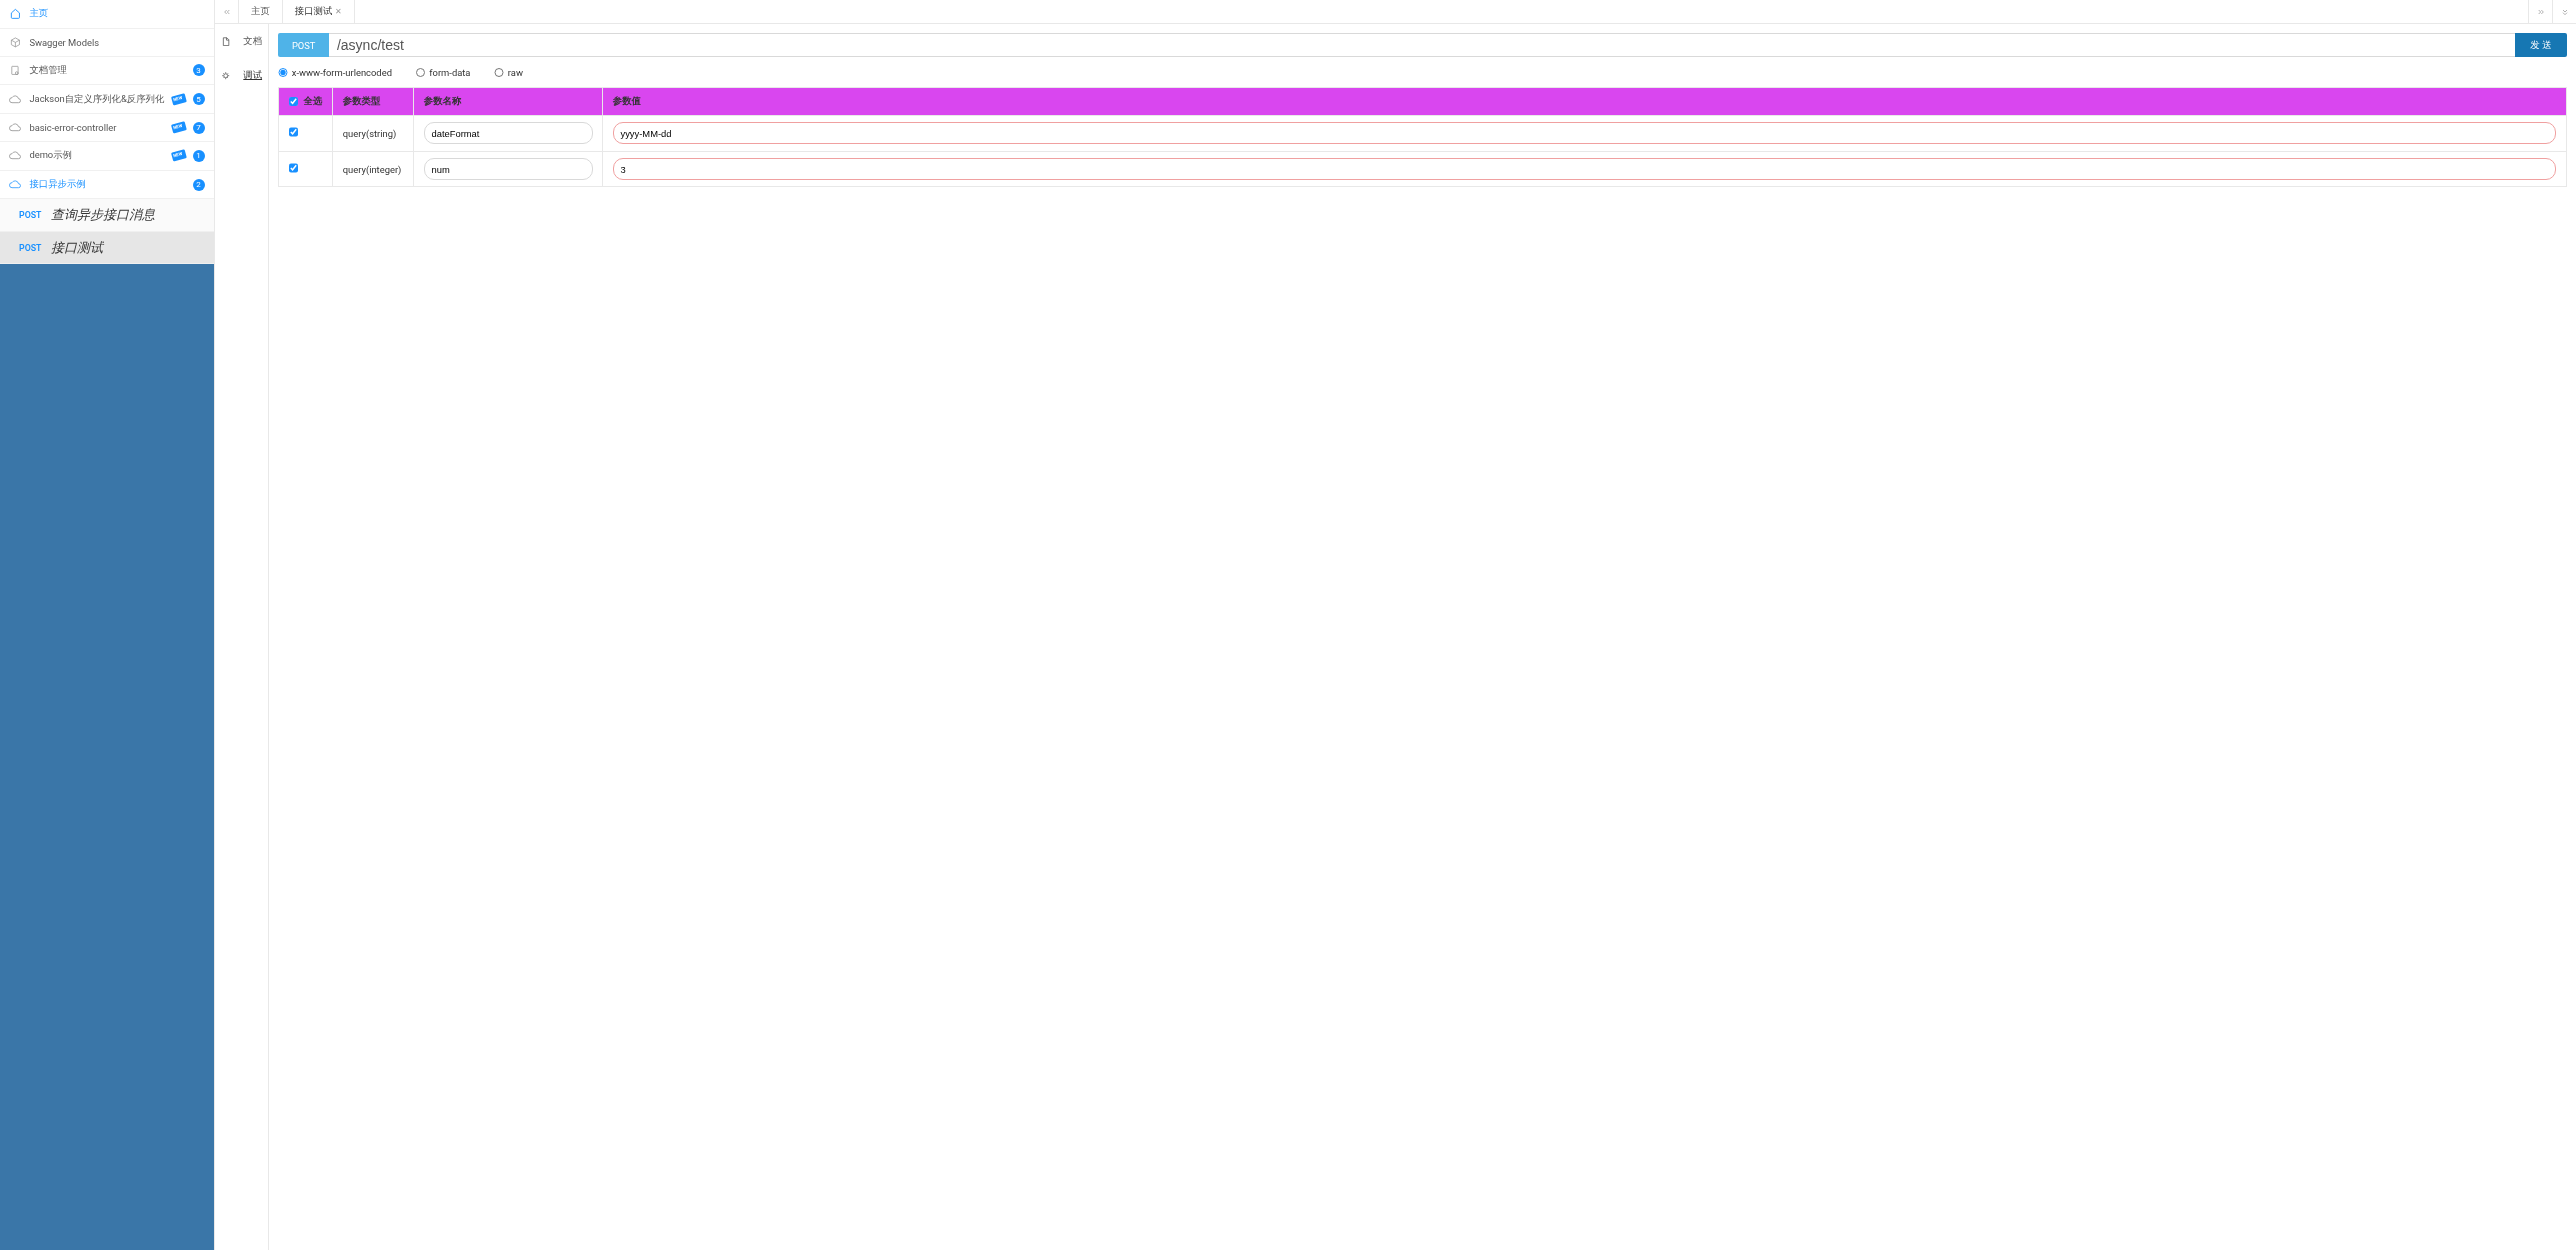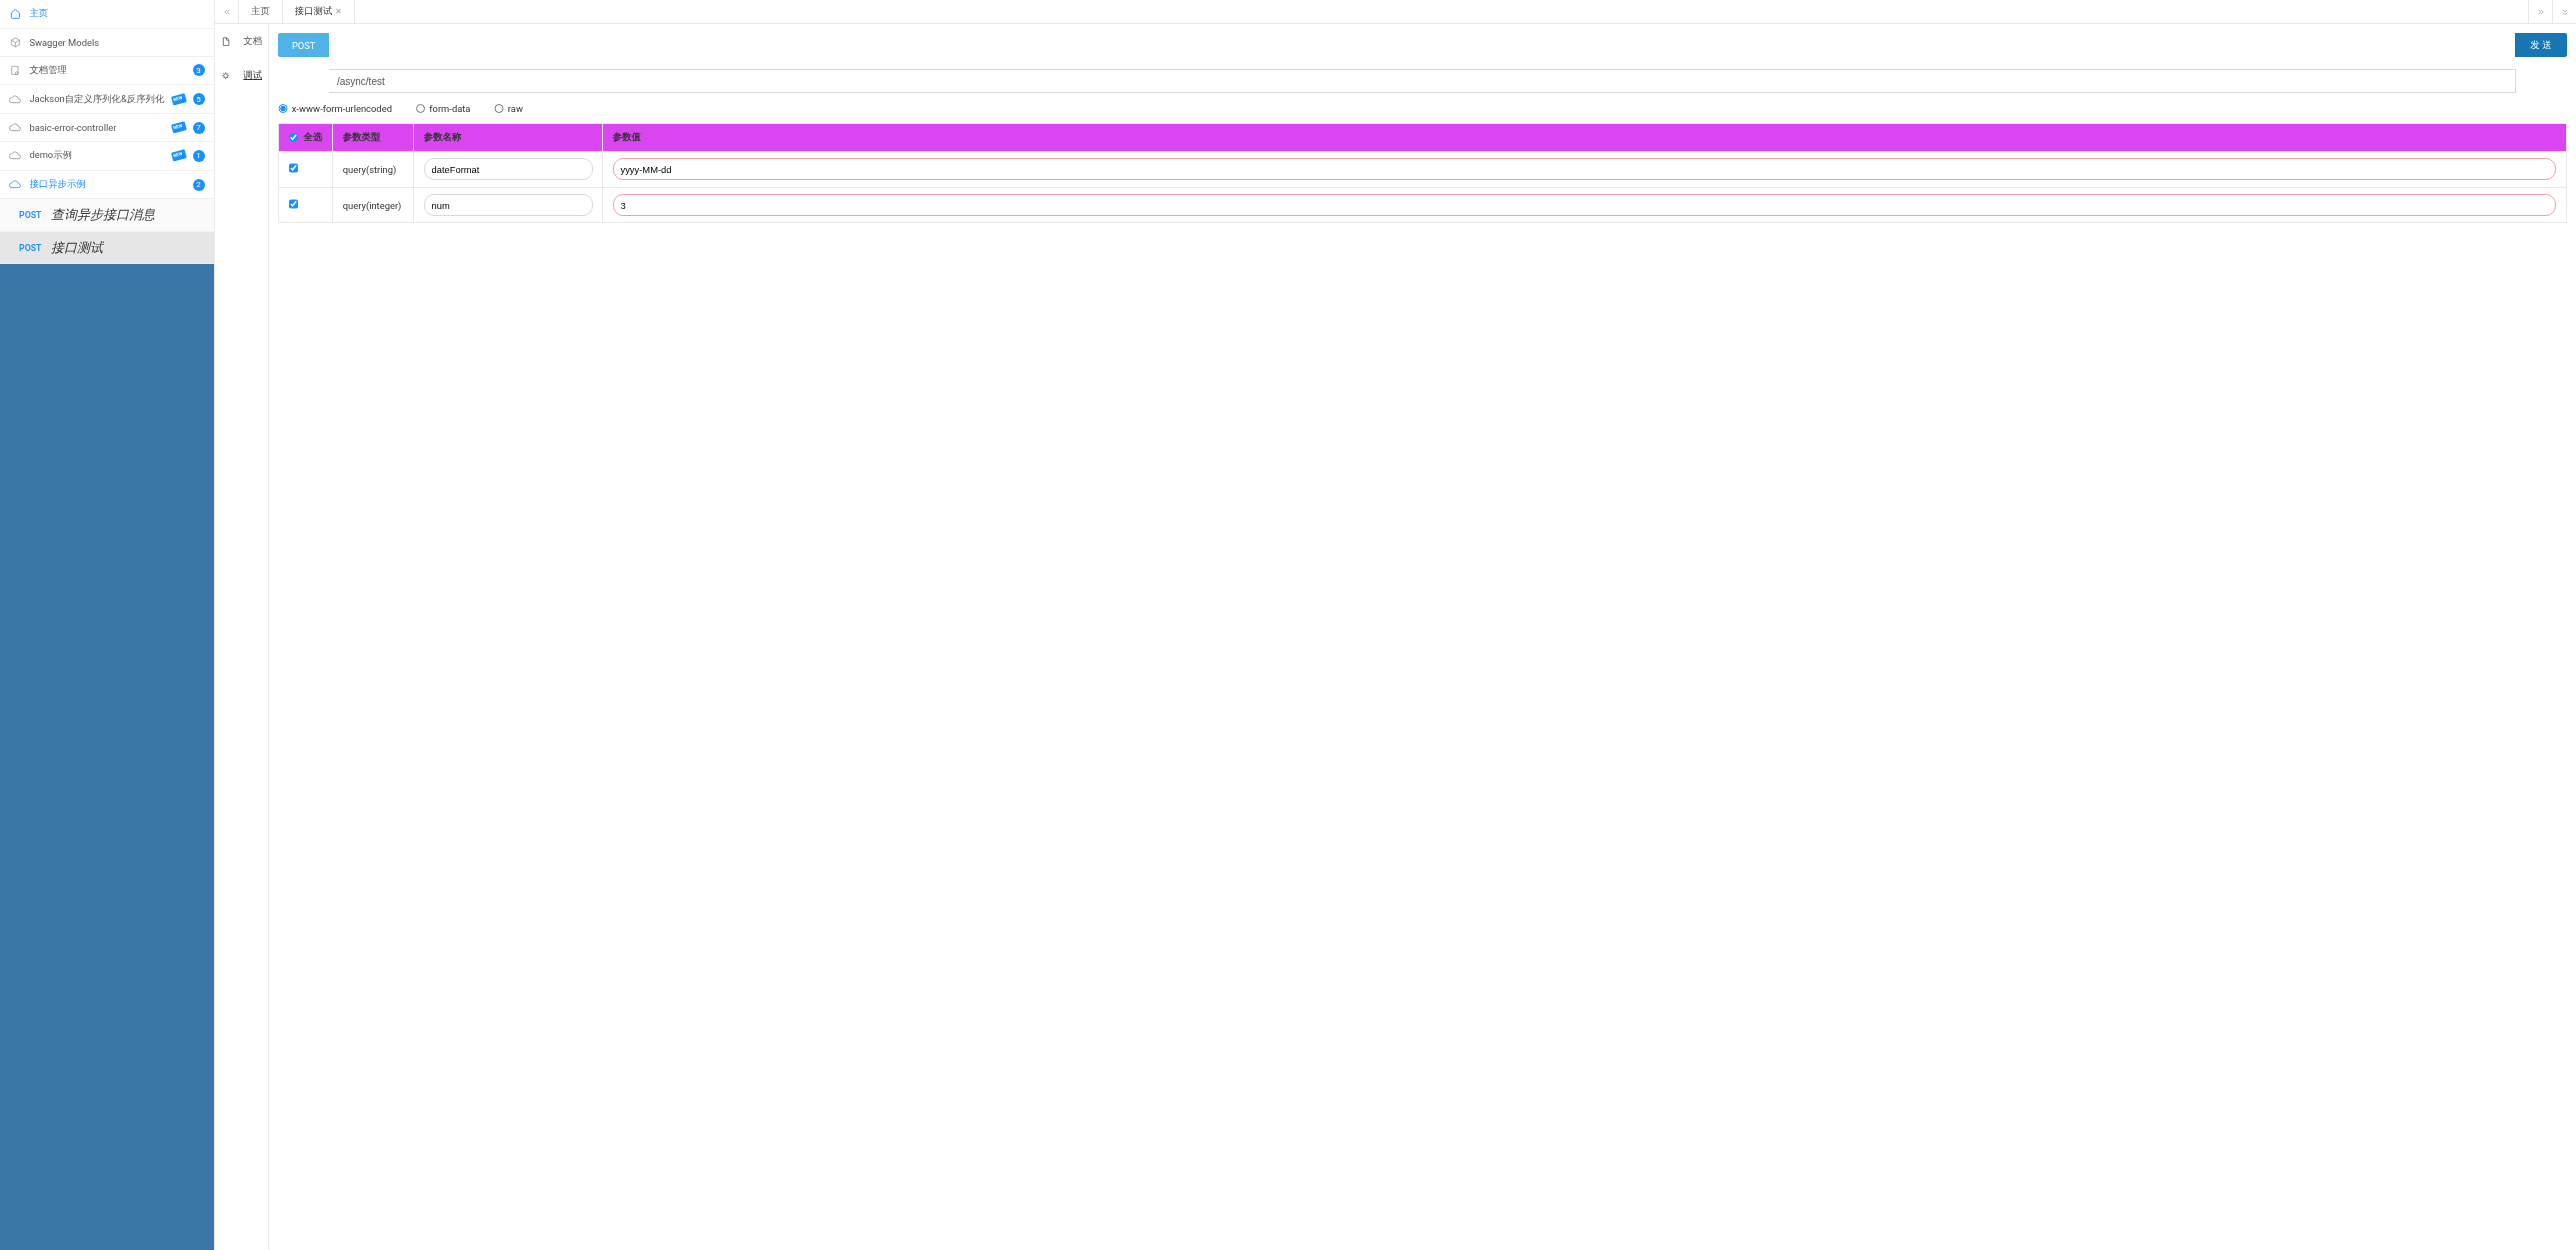--- a/index.html
+++ b/index.html
@@ -36,21 +36,21 @@
 
 .body { flex: 1; display: flex; overflow: hidden; }
 .side-tabs { width: 54px; background: #fff; border-right: 0.7px solid #e8e8e8; }
 .side-tab { padding: 10.8px 5.4px; text-align: center; cursor: pointer; font-size: 9.4px; color: #555; display: flex; align-items: center; justify-content: center; gap: 13px; }
 .side-tab.active { color: #333; text-decoration: underline; }
 .content { flex: 1; padding: 9.4px; overflow: auto; }
 
 
 .req-bar { display: flex; margin-bottom: 9.4px; }
 .req-method { background: #4fb3e8; color: #fff; padding: 0 13.5px; height: 24px; display: flex; align-items: center; border-radius: 2px 0 0 2px; font-size: 9.4px; }
-.req-url { flex: 1; height: 24px; border: 0.7px solid #d9d9d9; border-left: none; padding: 0 8px; font-size: 10px; outline: none; color: #555; margin-top: 36px; }
+.req-url { flex: 1; height: 24px; border: 0.7px solid #d9d9d9; border-left: none; padding: 0 8px; font-size: 14px; outline: none; color: #555; }
 .req-send { background: #1677b3; color: #fff; border: none; height: 24px; padding: 0 15px; border-radius: 0 2px 2px 0; cursor: pointer; font-size: 9.4px; margin-left: -0.7px; }
 
 
 .radio-row { display: flex; gap: 24px; margin-bottom: 9.4px; align-items: center; }
 .radio-opt { display: flex; align-items: center; gap: 4px; cursor: pointer; font-size: 9.4px; color: #333; }
 .radio-opt input { accent-color: #1890ff; width: 9.4px; height: 9.4px; }
 
 
 .ptable { width: 100%; border: 0.7px solid #e8e8e8; border-collapse: collapse; }
 .ptable th, .ptable td { border: 0.7px solid #e8e8e8; padding: 6.7px 9.4px; text-align: left; font-size: 9.4px; vertical-align: middle; }

